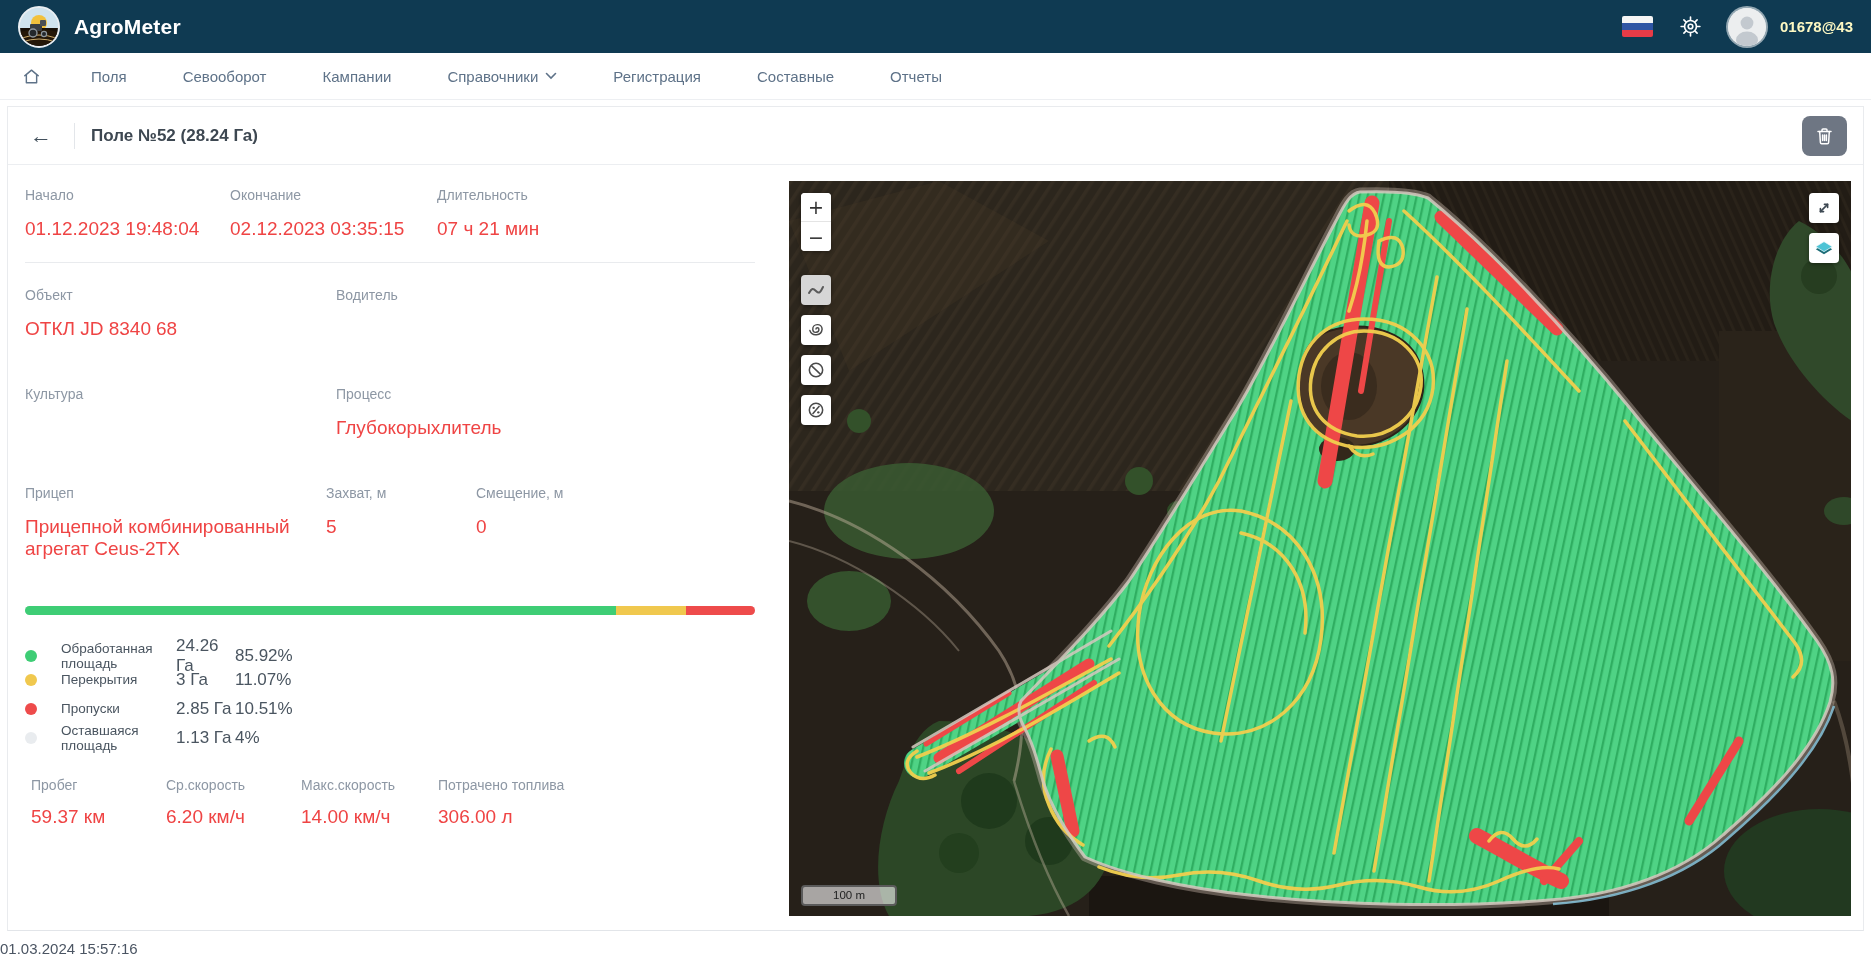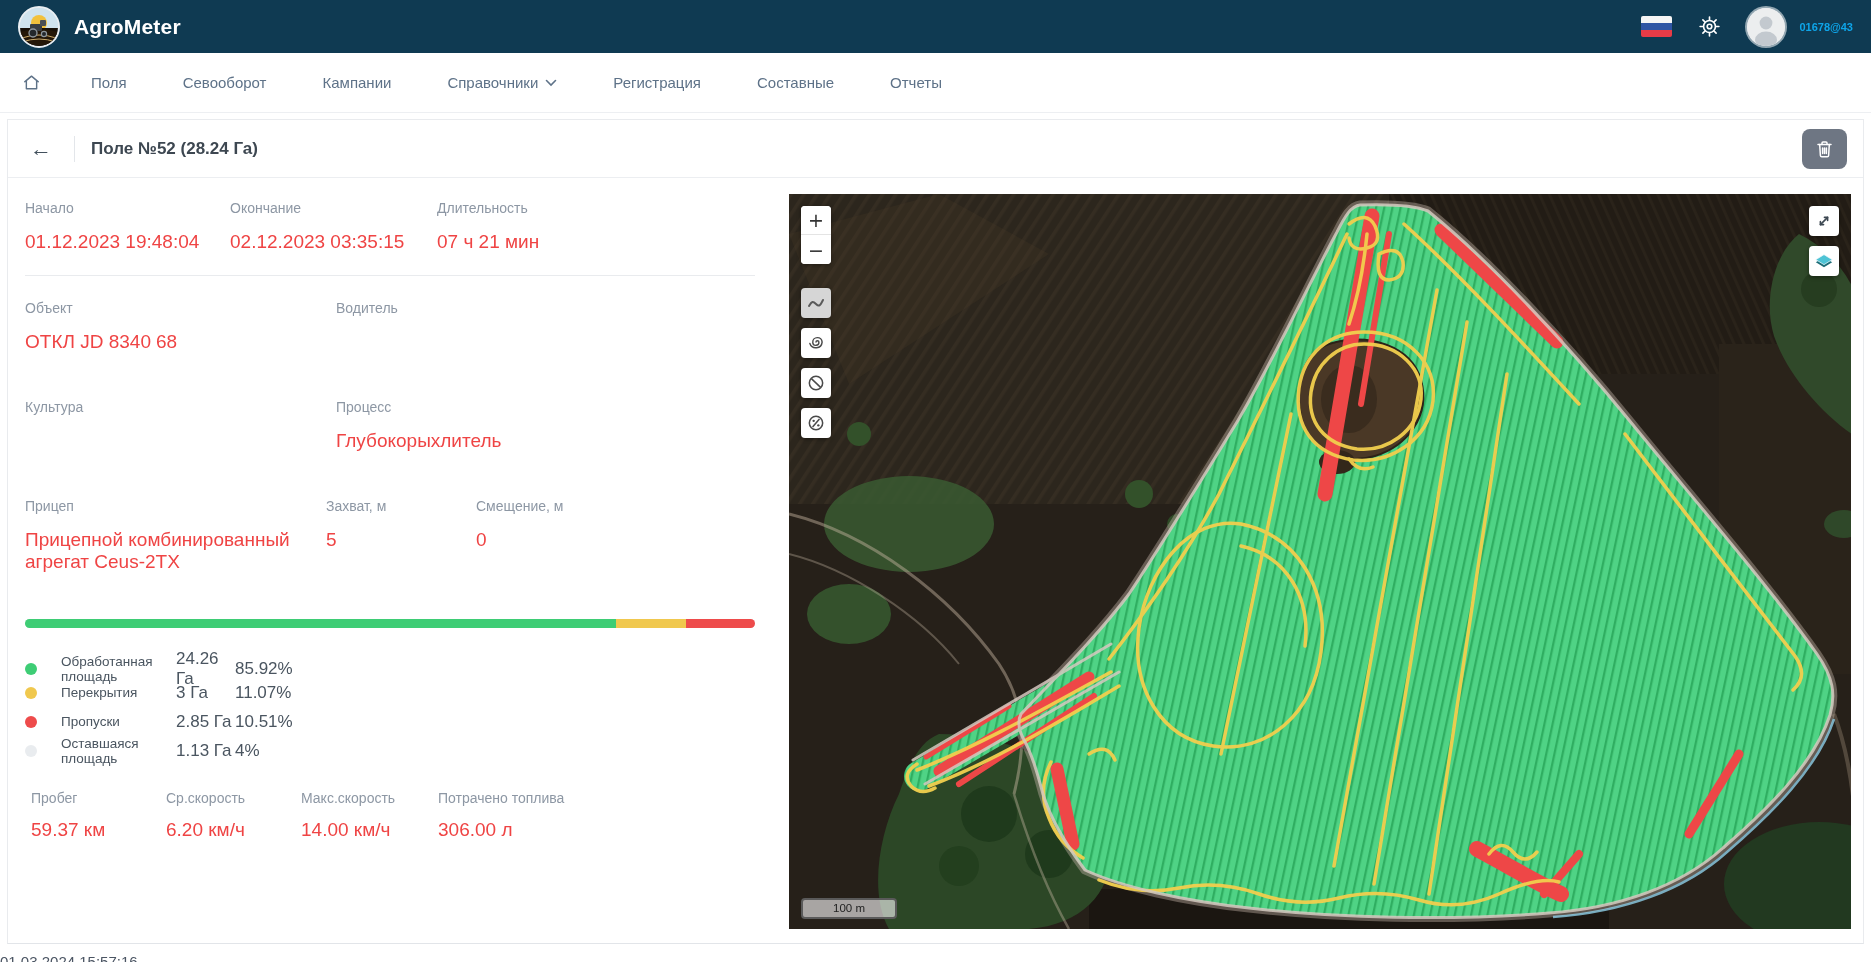--- a/index.html
+++ b/index.html
@@ -10,24 +10,24 @@
   .topbar { height:53px; background:#0f3a52; display:flex; align-items:center; padding:0 18px; }
   .logo-wrap { width:42px; height:42px; border-radius:50%; overflow:hidden; flex:0 0 auto;
     border:2px solid #e9eef2; background:#cfe2ec; }
   .app-title { color:#fff; font-size:21px; font-weight:bold; margin-left:14px; letter-spacing:.2px; }
   .topbar-right { margin-left:auto; display:flex; align-items:center; gap:26px; }
   .flag { width:31px; height:21px; border-radius:2px; overflow:hidden; display:flex; flex-direction:column; cursor:pointer; }
   .flag div { flex:1; }
   .flag .w{background:#f5f5f5}.flag .b{background:#2f55a4}.flag .r{background:#e83b47}
   .avatar { width:38px; height:38px; border-radius:50%; background:#eef0f2; display:flex;
     align-items:flex-end; justify-content:center; overflow:hidden; box-shadow:0 0 0 2px rgba(255,255,255,.55); }
-  .user-id { color:#0ea5e9; font-size:11px; font-weight:bold; margin-left:-12px; }
+  .user-id { color:#fef9c3; font-size:15px; font-weight:bold; margin-left:-12px; }
 
   
-  .mainnav { height:60px; background:#fff; display:flex; align-items:center; padding:0 16px;
+  .mainnav { height:47px; background:#fff; display:flex; align-items:center; padding:0 16px;
     border-bottom:1px solid #edeff2; }
   .mainnav a { color:#5e7288; font-size:15px; text-decoration:none; margin:0 28px; display:flex;
     align-items:center; gap:7px; cursor:pointer; }
   .mainnav .home { margin:0 22px 0 6px; display:flex; }
 
   
   .page { margin:6px 7px 0 7px; background:#fff; border:1px solid #e9ebee; border-bottom:1px solid #e2e5e9; }
   .titlebar { height:58px; display:flex; align-items:center; padding:0 16px; border-bottom:1px solid #eceef1; }
   .back-btn { font-size:22px; color:#42505c; background:none; border:none; cursor:pointer; line-height:1; padding:4px 6px;}
   .tdiv { width:1px; height:26px; background:#e3e6ea; margin:0 16px; }

